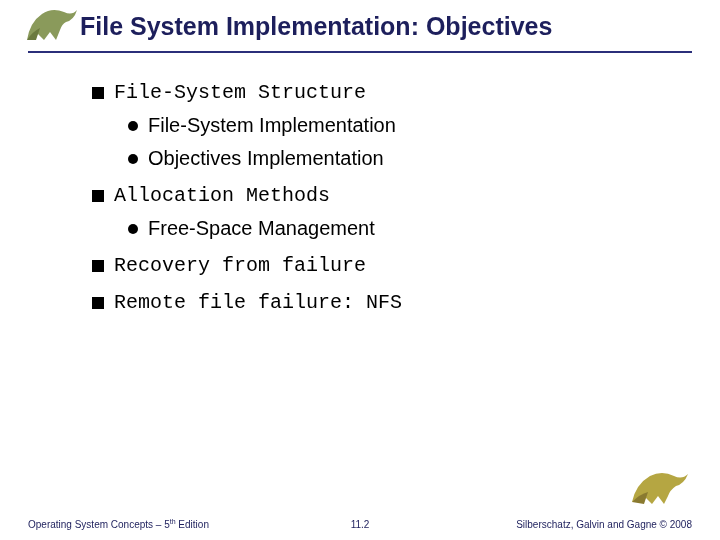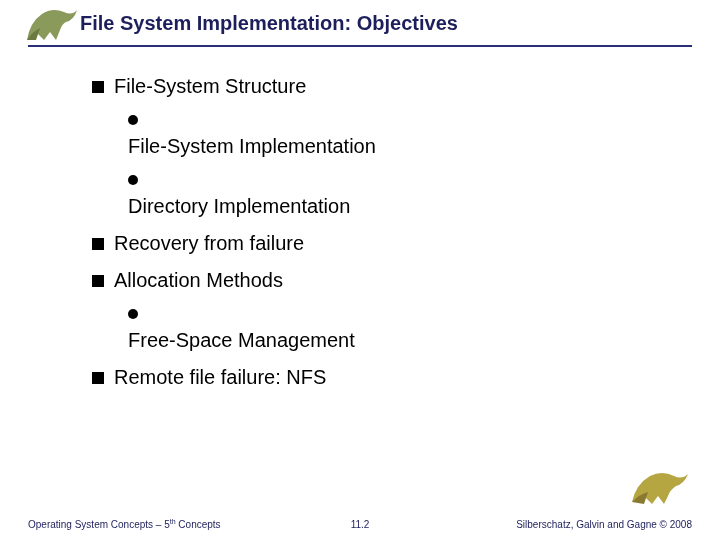--- a/index.html
+++ b/index.html
@@ -15,21 +15,21 @@
     width: 100%;
     height: 100%;
     position: relative;
     padding: 0;
   }
   .header {
     position: relative;
     padding: 12px 28px 6px 80px;
   }
   .title {
-    font-size: 20px;
+    font-size: 25px;
     font-weight: bold;
     color: #1d1f5c;
   }
   .title-rule {
     height: 2px;
     background: #2b2f7a;
     margin: 4px 28px 0 28px;
   }
   .dino-top {
     position: absolute;
@@ -48,28 +48,28 @@
   .content {
     padding: 28px 48px 0 92px;
     font-size: 20px;
     color: #000;
   }
   .lvl1 {
     display: flex;
     align-items: flex-start;
     gap: 10px;
     margin-bottom: 10px;
+    font-family: Liberation Mono, monospace;
   }
   .lvl2 {
     display: flex;
     align-items: flex-start;
     gap: 10px;
     margin: 10px 0 10px 36px;
     font-size: 20px;
-    flex-direction: column;
   }
   .sq {
     width: 12px;
     height: 12px;
     background: #000;
     flex: 0 0 12px;
     margin-top: 6px;
   }
   .dot {
     width: 10px;
@@ -122,57 +122,57 @@
       <div class="lvl1">
         <div class="sq"></div>
         <div>File-System Structure</div>
       </div>
       <div class="lvl2">
         <div class="dot"></div>
         <div>File-System Implementation</div>
       </div>
       <div class="lvl2">
         <div class="dot"></div>
-        <div>Directory Implementation</div>
-      </div>
-    </div>
-
-    <div class="block">
-      <div class="lvl1">
-        <div class="sq"></div>
-        <div>Recovery from failure</div>
+        <div>Objectives Implementation</div>
       </div>
     </div>
 
     <div class="block">
       <div class="lvl1">
         <div class="sq"></div>
         <div>Allocation Methods</div>
       </div>
       <div class="lvl2">
         <div class="dot"></div>
         <div>Free-Space Management</div>
+      </div>
+    </div>
+
+    <div class="block">
+      <div class="lvl1">
+        <div class="sq"></div>
+        <div>Recovery from failure</div>
       </div>
     </div>
 
     <div class="block">
       <div class="lvl1">
         <div class="sq"></div>
         <div>Remote file failure: NFS</div>
       </div>
     </div>
 
   </div>
 
   <svg class="dino-bottom" viewBox="0 0 64 42">
     <path d="M4 36 Q8 18 22 10 Q34 4 46 10 Q54 14 60 8 Q56 18 48 20 Q42 24 40 30 L36 38 L30 30 L24 38 L18 32 Z" fill="#b5a642"></path>
     <path d="M4 36 Q12 28 20 26 L16 38 Z" fill="#8a7a30"></path>
   </svg>
 
   <div class="footer">
     <div class="left">
-      <span>Operating System Concepts – 5</span><sup>th</sup><span> Concepts</span>
+      <span>Operating System Concepts – 5</span><sup>th</sup><span> Edition</span>
     </div>
     <div class="center">11.2</div>
     <div class="right">Silberschatz, Galvin and Gagne © 2008</div>
   </div>
 
 </div>
 
 </body></html>

